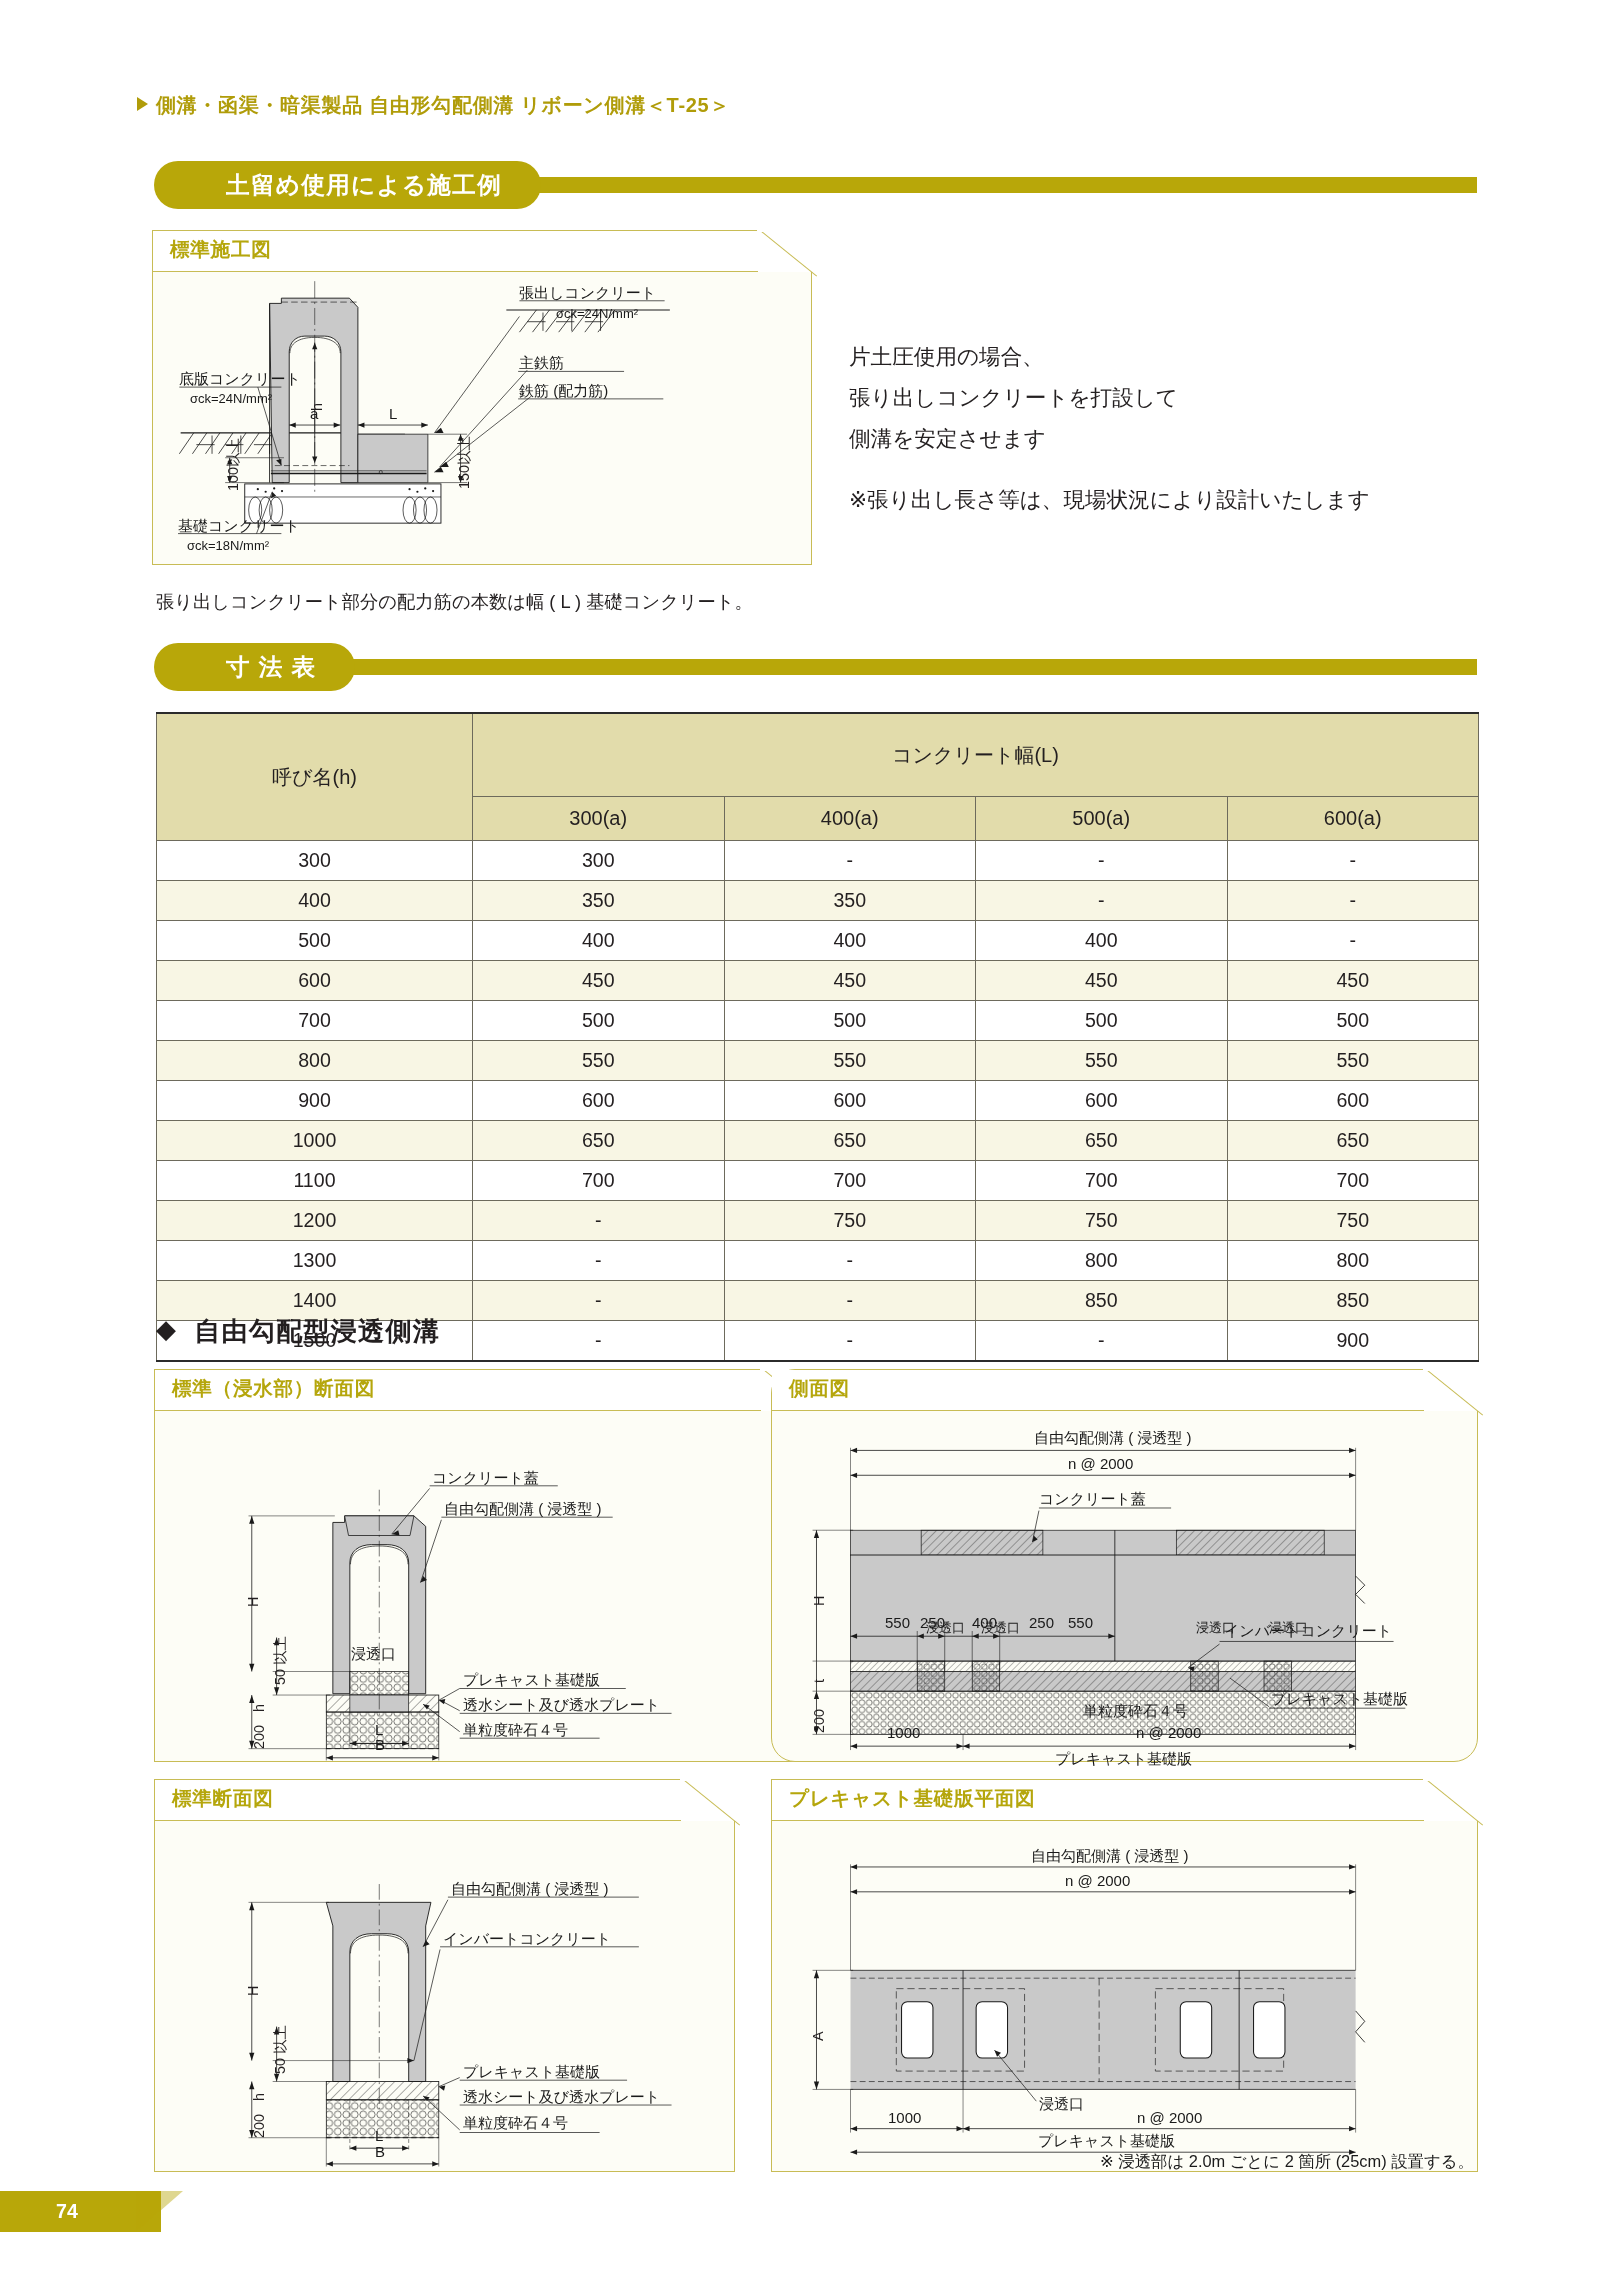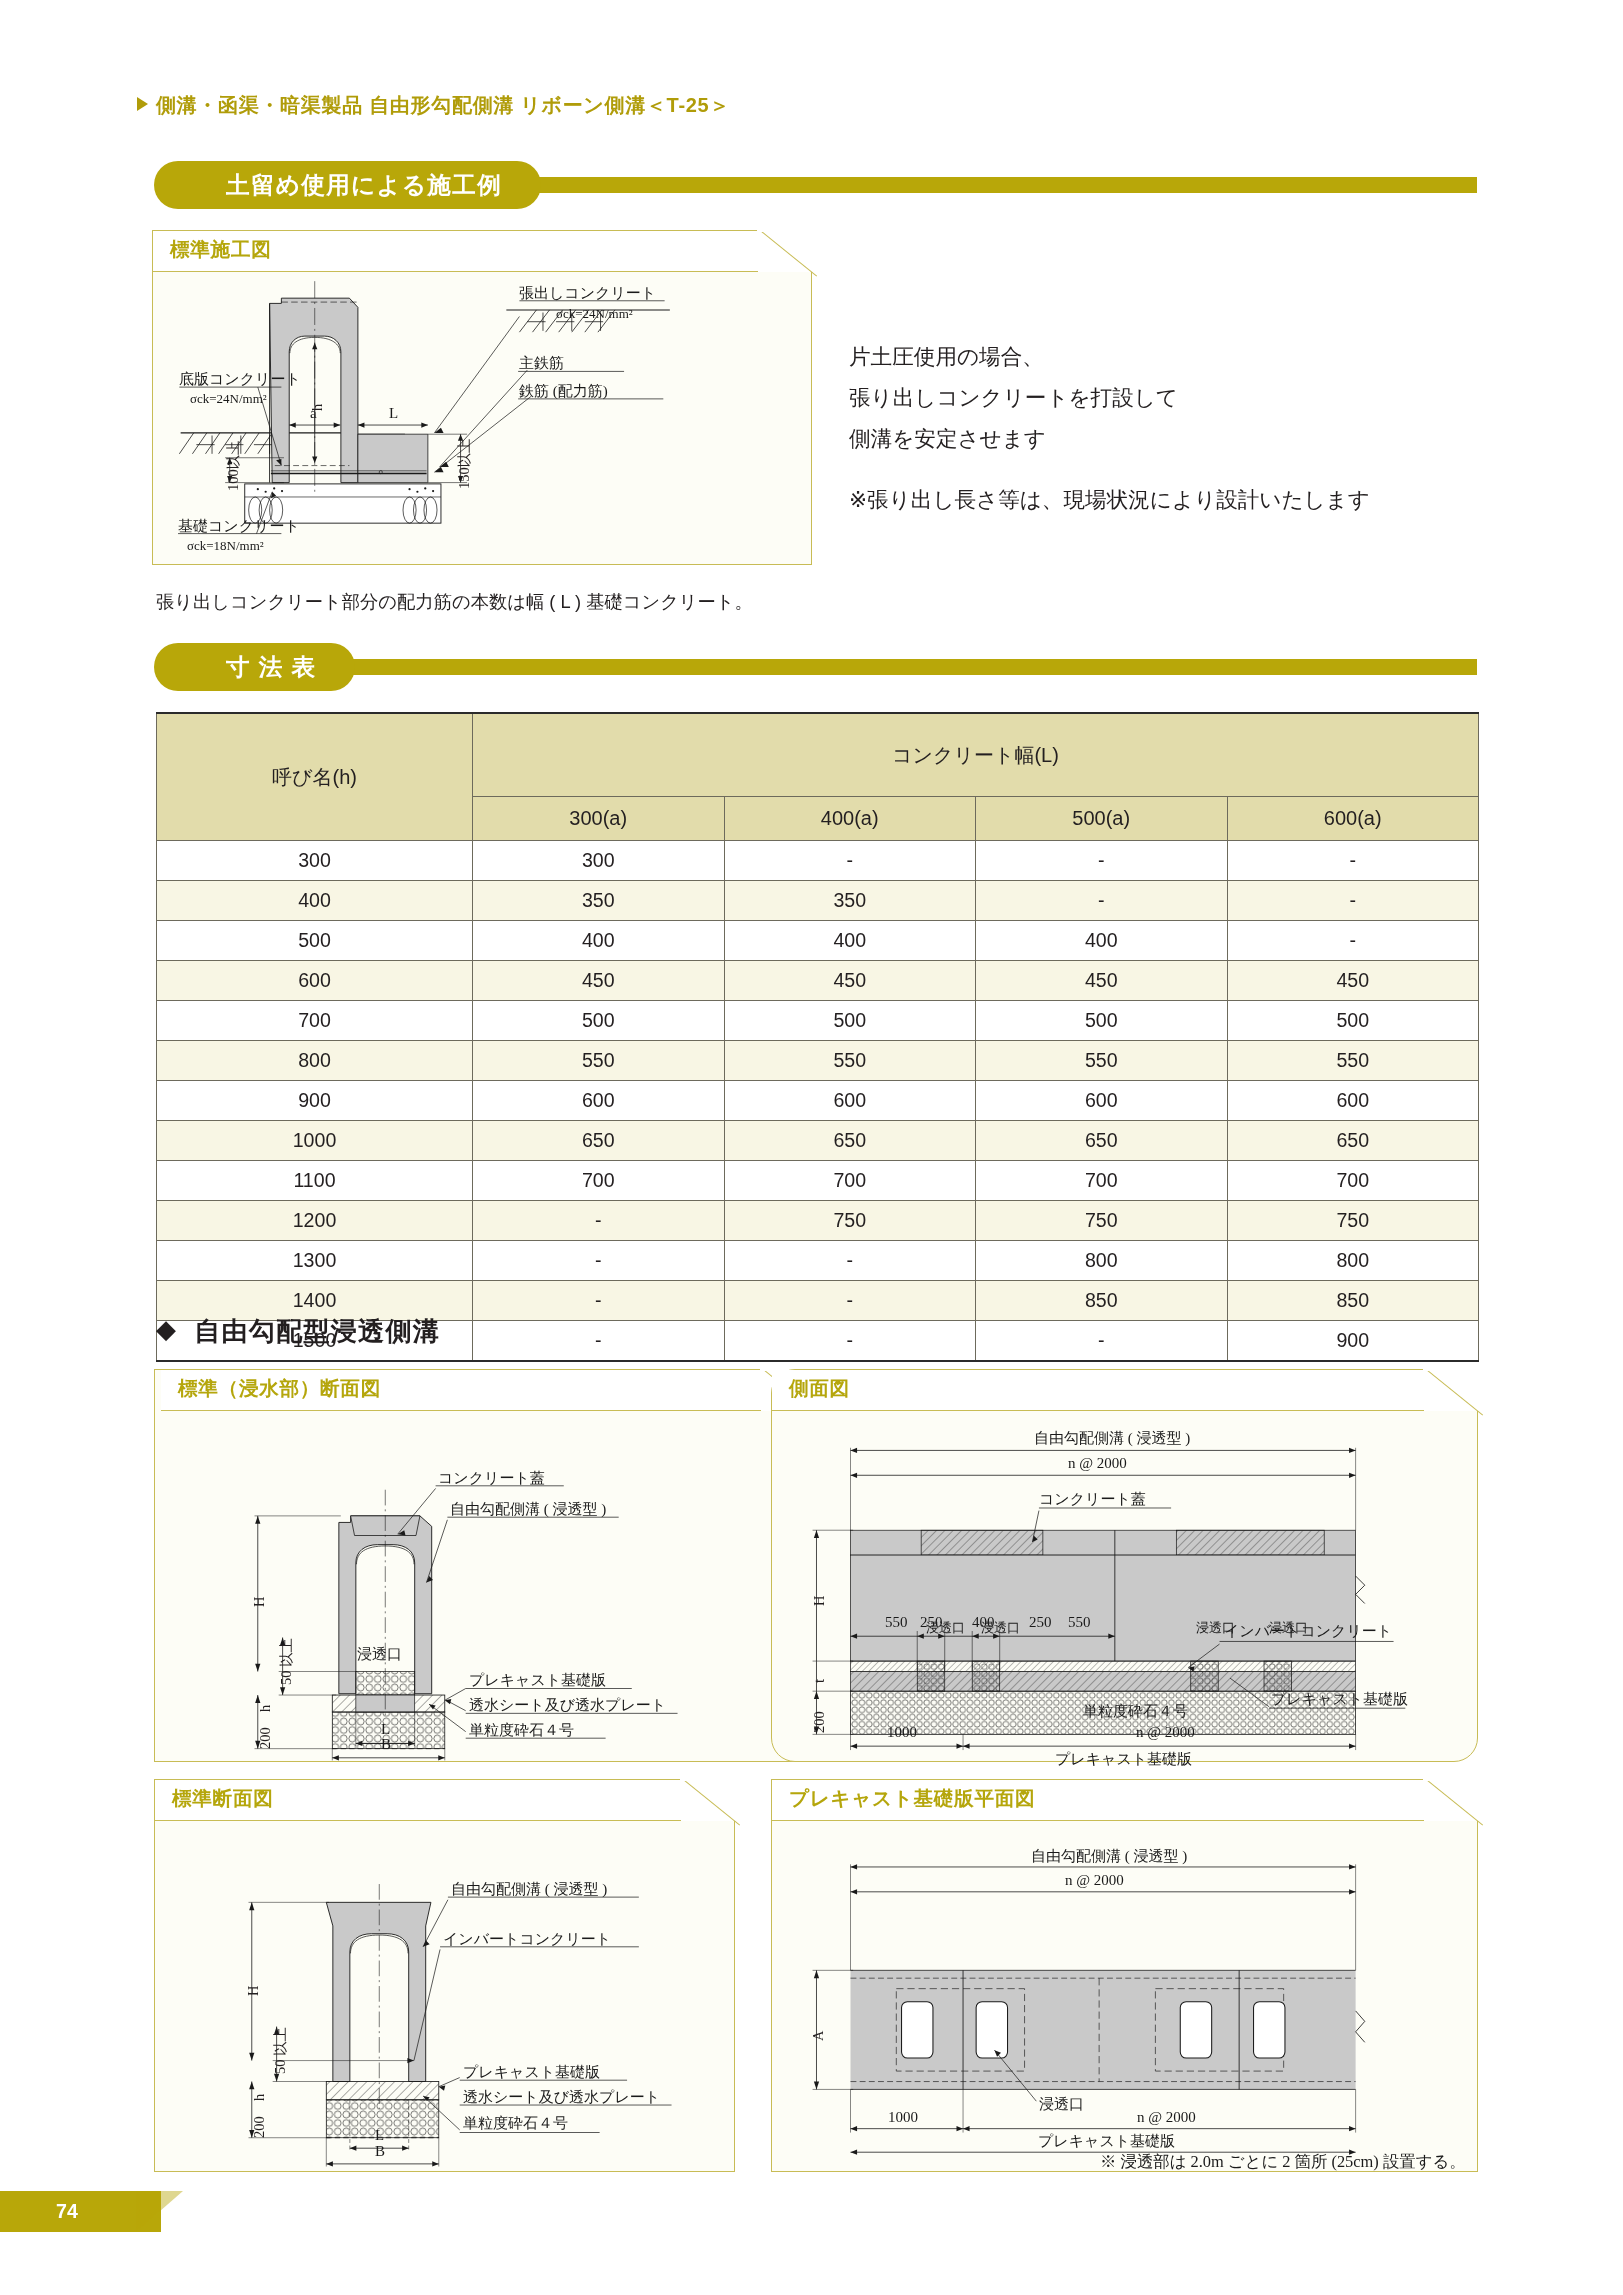--- a/index.html
+++ b/index.html
@@ -58,21 +58,21 @@
     background:#ffffff;
   }
   .corner-cut::before{
     content:"";position:absolute;left:0;top:-1.3px;width:76px;height:1.3px;
     background:#c8bc55;transform-origin:0 0;transform:rotate(39deg);
   }
   .corner-cut::after{
     content:"";position:absolute;left:-1.3px;top:-6.5px;width:9.2px;height:9.2px;
     background:#ffffff;
   }
-  .panel-body{position:relative;width:100%;height:calc(100% - 41px);font-family:Liberation Serif, serif;}
+  .panel-body{position:relative;width:100%;height:calc(100% - 41px);}
 
   
   .note{position:absolute;font-size:18.3px;color:#231f20;white-space:nowrap;}
 
   
   .explain{position:absolute;left:849px;top:338px;font-size:21.6px;line-height:1.72;}
   .explain p{margin:0 0 3.9px 0;white-space:nowrap;}
   .explain .gap{height:19.6px;}
 
   
@@ -387,21 +387,21 @@
           <td class="t-bot">-</td>
           <td class="t-bot">900</td>
         </tr>
       </tbody>
   </table>
 
   <div class="sect" style="left:156px;top:1314px;">
     <span class="dia">◆</span><span>自由勾配型浸透側溝</span>
   </div>
 
-  <div class="panel" style="left:154px;top:1369px;width:661px;height:393px;padding-left:6px;">
+  <div class="panel" style="left:154px;top:1369px;width:661px;height:393px;">
     <div class="panel-head">
       <div class="panel-title">標準（浸水部）断面図</div>
       <div class="corner-cut"></div>
     </div>
     <div class="panel-body">
       <svg width="578" height="351" viewBox="0 0 884 536">
         <defs>
           <pattern id="gravel" width="13" height="13" patternUnits="userSpaceOnUse">
             <circle cx="6.5" cy="6.5" r="5.2" fill="none" stroke="#1a1a1a" stroke-width="0.9"></circle>
           </pattern>

